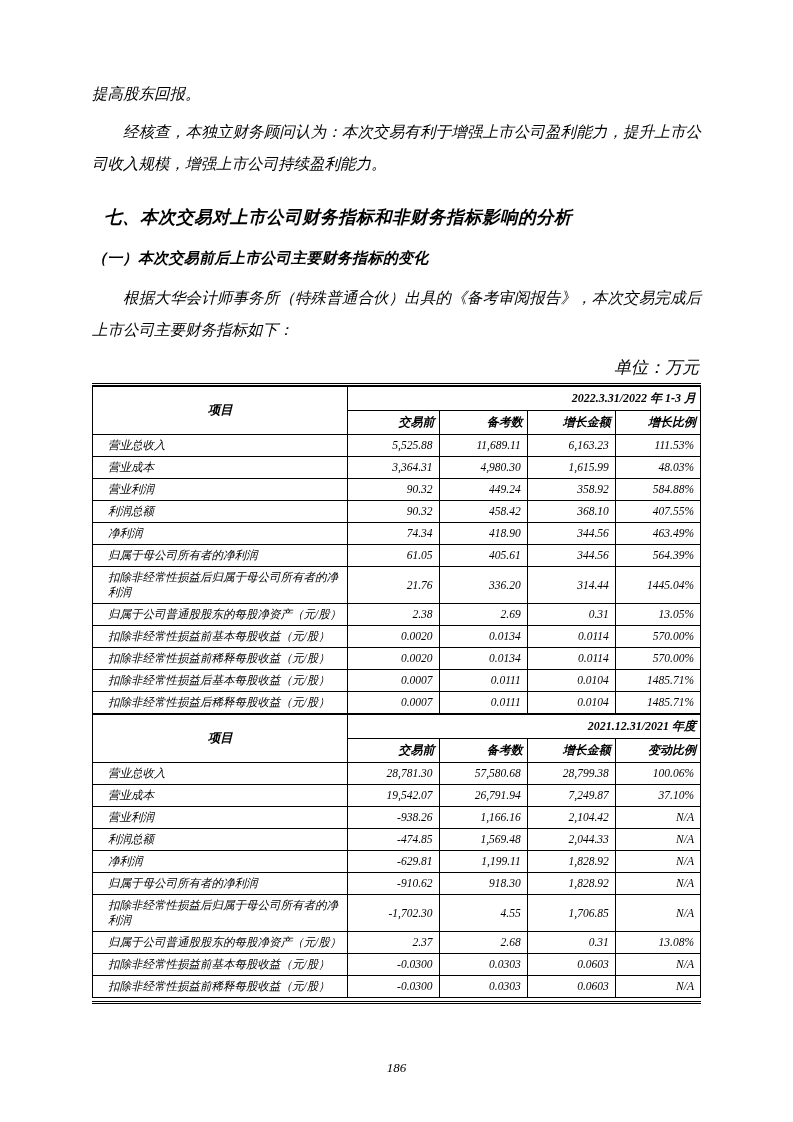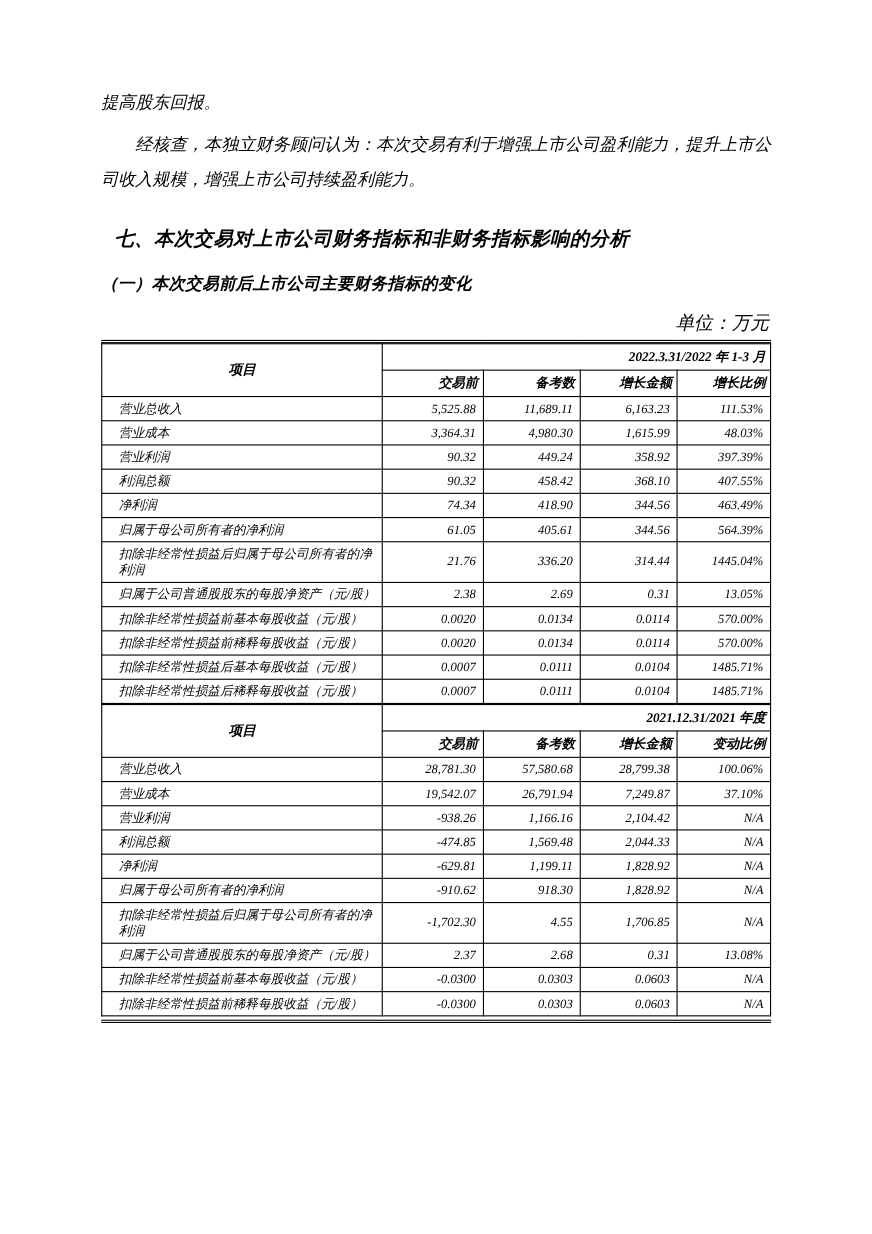--- a/index.html
+++ b/index.html
@@ -109,20 +109,21 @@
 <body>
 
 <div class="page">
 
   <p class="para">提高股东回报。</p>
   <p class="para indent">经核查，本独立财务顾问认为：本次交易有利于增强上市公司盈利能力，提升上市公司收入规模，增强上市公司持续盈利能力。</p>
 
   <h2 class="section">七、本次交易对上市公司财务指标和非财务指标影响的分析</h2>
   <h3 class="subsection">（一）本次交易前后上市公司主要财务指标的变化</h3>
 
+  <p class="para indent">根据大华会计师事务所（特殊普通合伙）出具的《备考审阅报告》，本次交易完成后上市公司主要财务指标如下：</p>
 
   <div class="unit-line">单位：万元</div>
 
   <div class="tbl-wrap">
     <table class="fin">
       <colgroup>
         <col style="width:42%">
         <col style="width:15%">
         <col style="width:14.5%">
         <col style="width:14.5%">
@@ -151,21 +152,21 @@
             <td class="num">3,364.31</td>
             <td class="num">4,980.30</td>
             <td class="num">1,615.99</td>
             <td class="num">48.03%</td>
           </tr>
           <tr>
             <td class="label">营业利润</td>
             <td class="num">90.32</td>
             <td class="num">449.24</td>
             <td class="num">358.92</td>
-            <td class="num">397.39%</td>
+            <td class="num">584.88%</td>
           </tr>
           <tr>
             <td class="label">利润总额</td>
             <td class="num">90.32</td>
             <td class="num">458.42</td>
             <td class="num">368.10</td>
             <td class="num">407.55%</td>
           </tr>
           <tr>
             <td class="label">净利润</td>
@@ -315,13 +316,14 @@
             <td class="num">-0.0300</td>
             <td class="num">0.0303</td>
             <td class="num">0.0603</td>
             <td class="num">N/A</td>
           </tr>
         </tbody>
     </table>
     <div class="tbl-bottom"></div>
   </div>
 
+  <div class="page-number">186</div>
 </div>
 
 </body></html>

